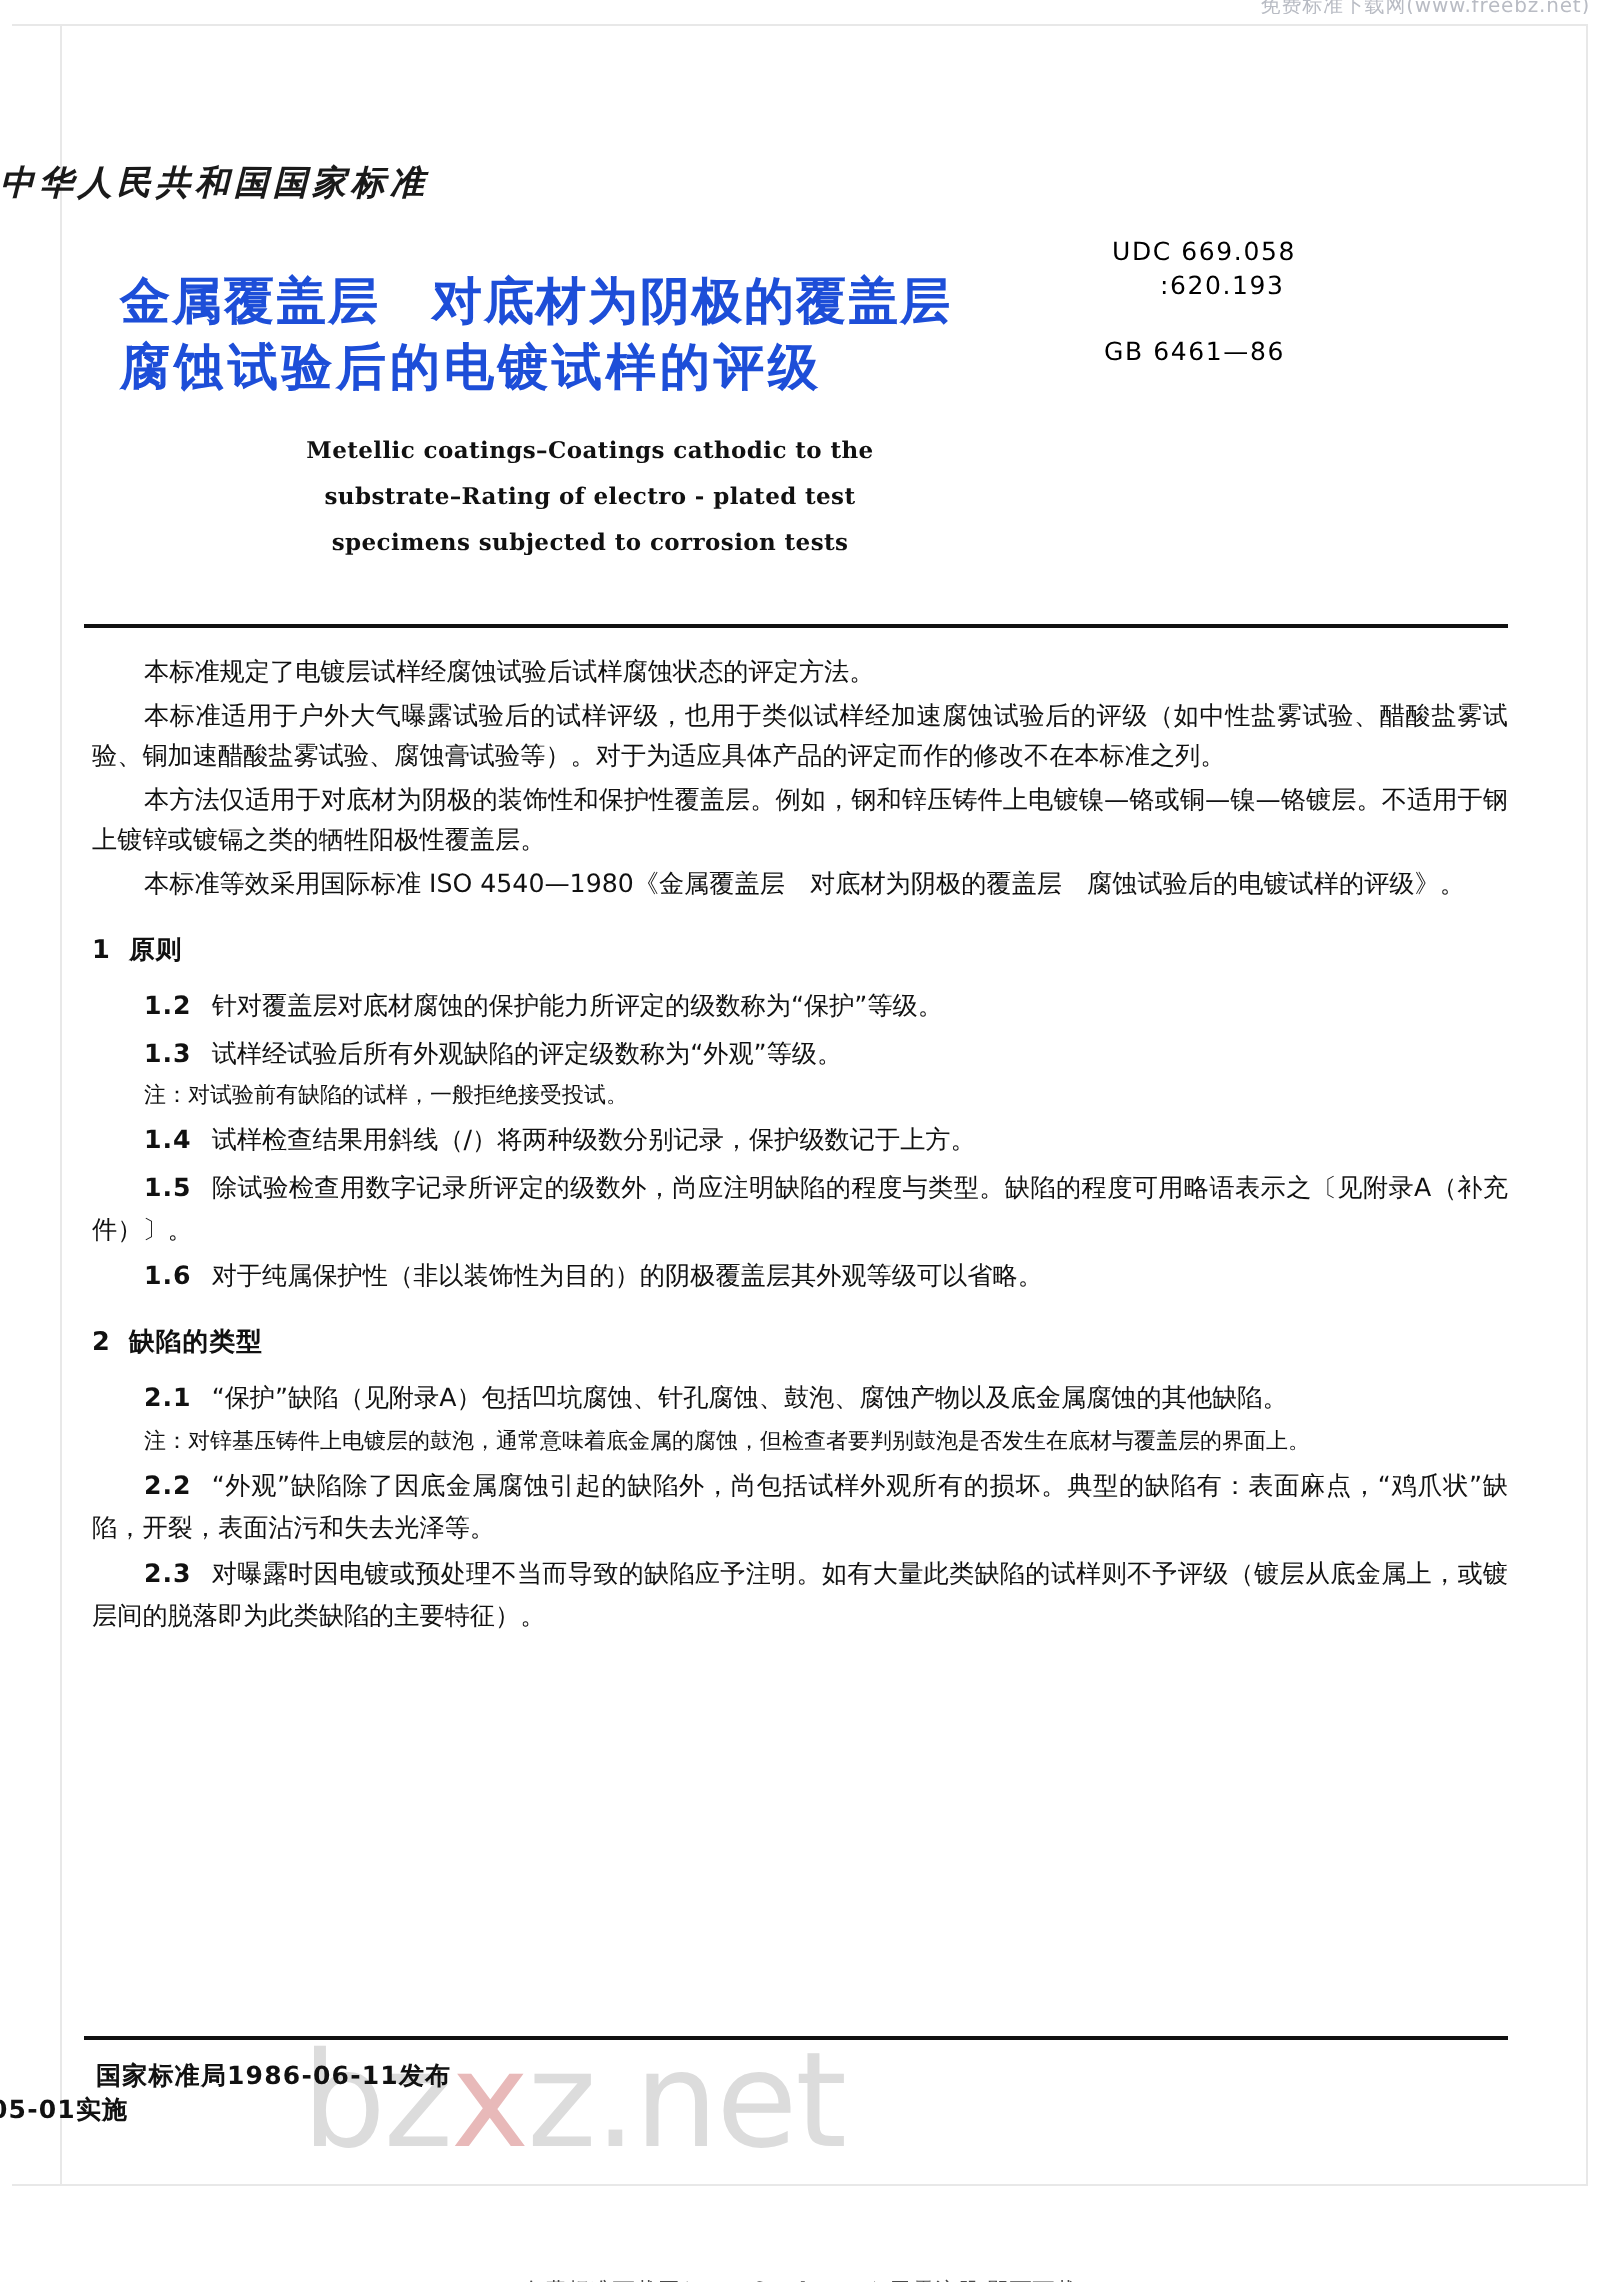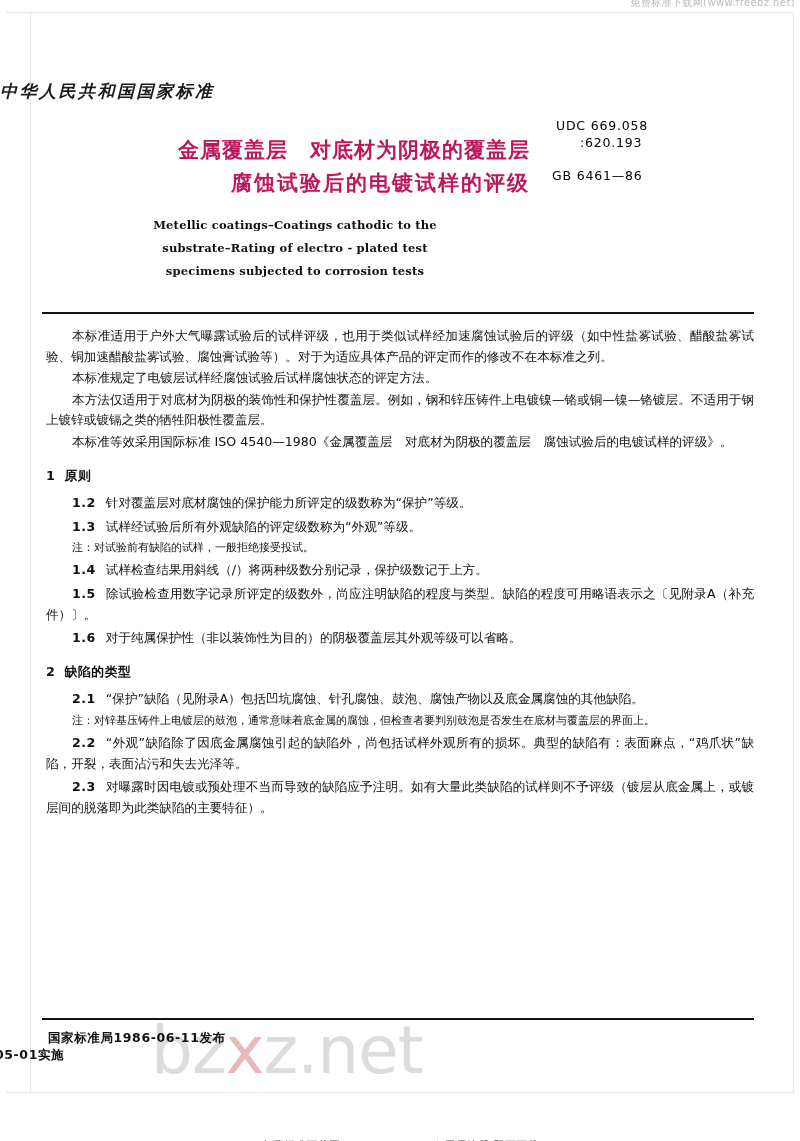--- a/index.html
+++ b/index.html
@@ -58,26 +58,26 @@
     letter-spacing: 2.5px;
     color: #1a1a1a;
     font-family: "DejaVu Sans", "Liberation Sans", sans-serif;
     font-style: italic;
   }
 
   .title-main {
     position: absolute;
     left: 60px; top: 134px;
     width: 470px;
-    text-align: right;
-    font-size: 21px;
+    text-align: left;
+    font-size: 25px;
     font-weight: bold;
     line-height: 33px;
     letter-spacing: 1px;
-    color: #be185d;
+    color: #1d4ed8;
   }
   .title-main .line2 { letter-spacing: 2px; }
 
   .codes {
     position: absolute;
     left: 548px; top: 118px;
     width: 190px;
     font-family: "DejaVu Sans", "Liberation Sans", sans-serif;
     font-size: 12.5px;
     font-weight: normal;
@@ -225,22 +225,22 @@
   <div class="title-en">
     <div class="w">Metellic coatings–Coatings cathodic to the</div>
     <div class="w">substrate–Rating of electro - plated test</div>
     <div class="w">specimens subjected to corrosion tests</div>
   </div>
 
   <div class="rule rule-top"></div>
 
   <div id="body-text" class="above">
 
+    <p class="indent">本标准规定了电镀层试样经腐蚀试验后试样腐蚀状态的评定方法。</p>
     <p class="indent">本标准适用于户外大气曝露试验后的试样评级，也用于类似试样经加速腐蚀试验后的评级（如中性盐雾试验、醋酸盐雾试验、铜加速醋酸盐雾试验、腐蚀膏试验等）。对于为适应具体产品的评定而作的修改不在本标准之列。</p>
-    <p class="indent">本标准规定了电镀层试样经腐蚀试验后试样腐蚀状态的评定方法。</p>
     <p class="indent">本方法仅适用于对底材为阴极的装饰性和保护性覆盖层。例如，钢和锌压铸件上电镀镍—铬或铜—镍—铬镀层。不适用于钢上镀锌或镀镉之类的牺牲阳极性覆盖层。</p>
     <p class="indent">本标准等效采用国际标准 ISO 4540—1980《金属覆盖层　对底材为阴极的覆盖层　腐蚀试验后的电镀试样的评级》。</p>
 
     <p class="sec-head"><span class="num">1</span><span>原则</span></p>
 
 
     <p class="clause"><span class="num">1.2</span><span>针对覆盖层对底材腐蚀的保护能力所评定的级数称为“保护”等级。</span></p>
 
     <p class="clause"><span class="num">1.3</span><span>试样经试验后所有外观缺陷的评定级数称为“外观”等级。</span></p>
 

